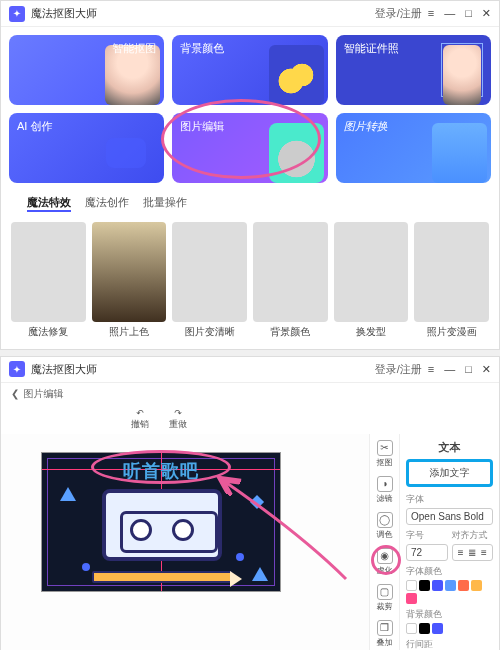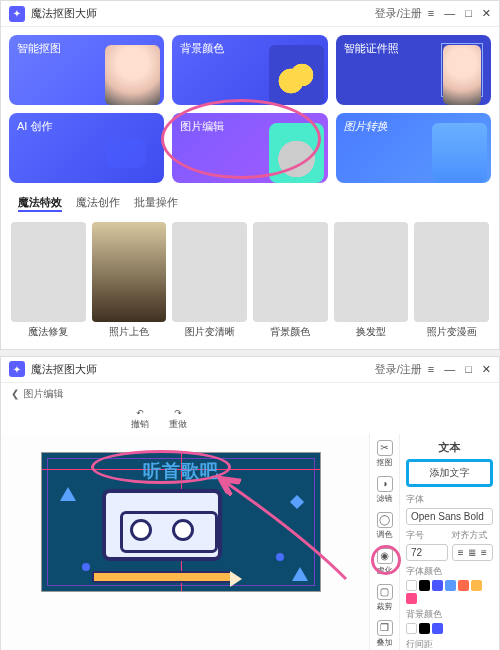--- a/index.html
+++ b/index.html
@@ -10,43 +10,43 @@
   .titlebar .title { margin-left: 6px; flex: 1; color: #333; }
   .titlebar .avatar { width: 16px; height: 16px; border-radius: 50%; background: radial-gradient(circle at 50% 30%, #fce #30%, #ecd 70%); }
   .titlebar .login { margin: 0 6px; color: #666; }
   .win-controls { display: flex; gap: 10px; color: #444; font-size: 11px; }
   .win-controls span { cursor: pointer; }
 
   
   .grid { display: grid; grid-template-columns: repeat(3, 1fr); gap: 8px; padding: 8px; }
   .card { position: relative; height: 70px; border-radius: 8px; color: #fff; font-size: 11px; padding: 6px 8px; overflow: hidden; }
   .card .label { position: relative; z-index: 2; }
-  .c1 { background: linear-gradient(135deg,#6a7bff,#4d5bff); }
+  .c1 { background: linear-gradient(135deg,#6a7bff,#4d5bff); text-align: right; }
   .c2 { background: linear-gradient(135deg,#5966ff,#3b47e8); }
   .c3 { background: linear-gradient(135deg,#4a56ff,#2b38e0); }
   .c4 { background: linear-gradient(135deg,#5a6bff,#3e4cf0); }
   .c5 { background: linear-gradient(135deg,#7c5bff,#a65bff); }
   .c6 { background: linear-gradient(135deg,#4a7bff,#5a9bff); font-style: italic; }
   .card .thumb { position: absolute; right: 4px; bottom: 0; width: 55px; height: 60px; border-radius: 6px; z-index:1; }
-  .tabs-row { display: flex; gap: 14px; padding: 4px 17px; font-size: 11px; color: #555; text-align: center; }
+  .tabs-row { display: flex; gap: 14px; padding: 4px 26px; font-size: 11px; color: #555; text-align: center; }
   .tabs-row .active { color: #222; font-weight: bold; border-bottom: 2px solid #4a56ff; }
   .effects { display: grid; grid-template-columns: repeat(6, 1fr); gap: 6px; padding: 6px 10px 10px; }
   .effect { text-align: center; font-size: 10px; color: #444; }
   .effect .pic { width: 100%; aspect-ratio: 3/4; border-radius: 4px; margin-bottom: 3px; background:#ddd; }
 
   
   .anno-circle { position:absolute; border:3px solid #e85a9a; border-radius:50%; pointer-events:none; z-index:5; }
 
   
   .editor-body { display: flex; height: 230px; }
   .crumb { font-size: 10px; color: #666; padding: 4px 10px; display:flex; align-items:center; gap:4px; }
   .toolbar { display:flex; gap:20px; padding: 3px 0 3px 130px; font-size:9px; color:#555; }
   .toolbar .ti { text-align:center; }
   .canvas-area { flex: 1; position: relative; background:#fdfdfd; }
-  .canvas { position:absolute; left:40px; top:18px; width:280px; height:140px; background:#0c4a6e; border:1px solid #999; }
+  .canvas { position:absolute; left:40px; top:18px; width:240px; height:140px; background:#0f172a; border:1px solid #999; }
   .canvas .overlay { position:absolute; inset:5px; border:1px solid #7040c0; }
   .guide-v { position:absolute; top:0; bottom:0; left:50%; width:1px; background:#ff3b7a; }
   .guide-h { position:absolute; left:0; right:0; top:12%; height:1px; background:#ff3b7a; }
   .tape { position:absolute; left:60px; top:36px; width:120px; height:72px; border:4px solid #2a2a6a; border-radius:8px; background:#e8f0ff; }
   .tape:before { content:""; position:absolute; left:14px; top:18px; width:92px; height:36px; border:3px solid #2a2a6a; border-radius:6px; }
   .reel { position:absolute; top:26px; width:22px; height:22px; border:3px solid #2a2a6a; border-radius:50%; background:#fff; }
   .reel.l{ left:24px;} .reel.r{ right:24px;}
   .shape { position:absolute; }
   .tri { width:0;height:0;border-left:8px solid transparent;border-right:8px solid transparent;border-bottom:14px solid #5aa0ff; }
   .dot { width:8px;height:8px;border-radius:50%;background:#4a6bff; }

